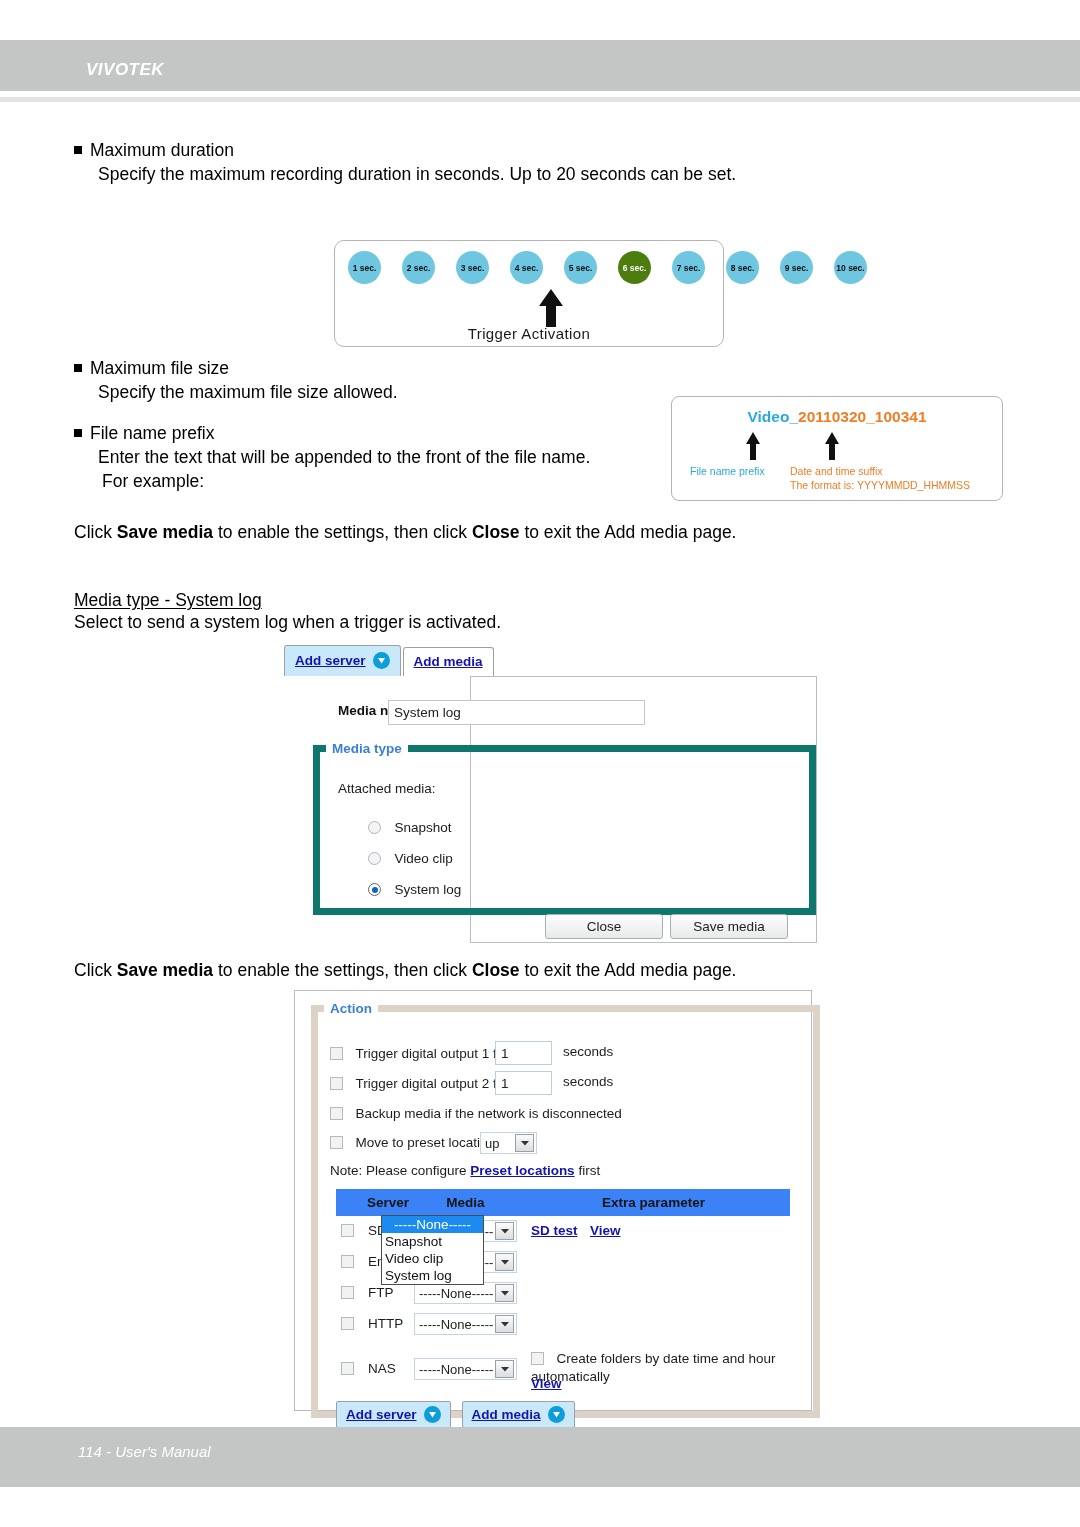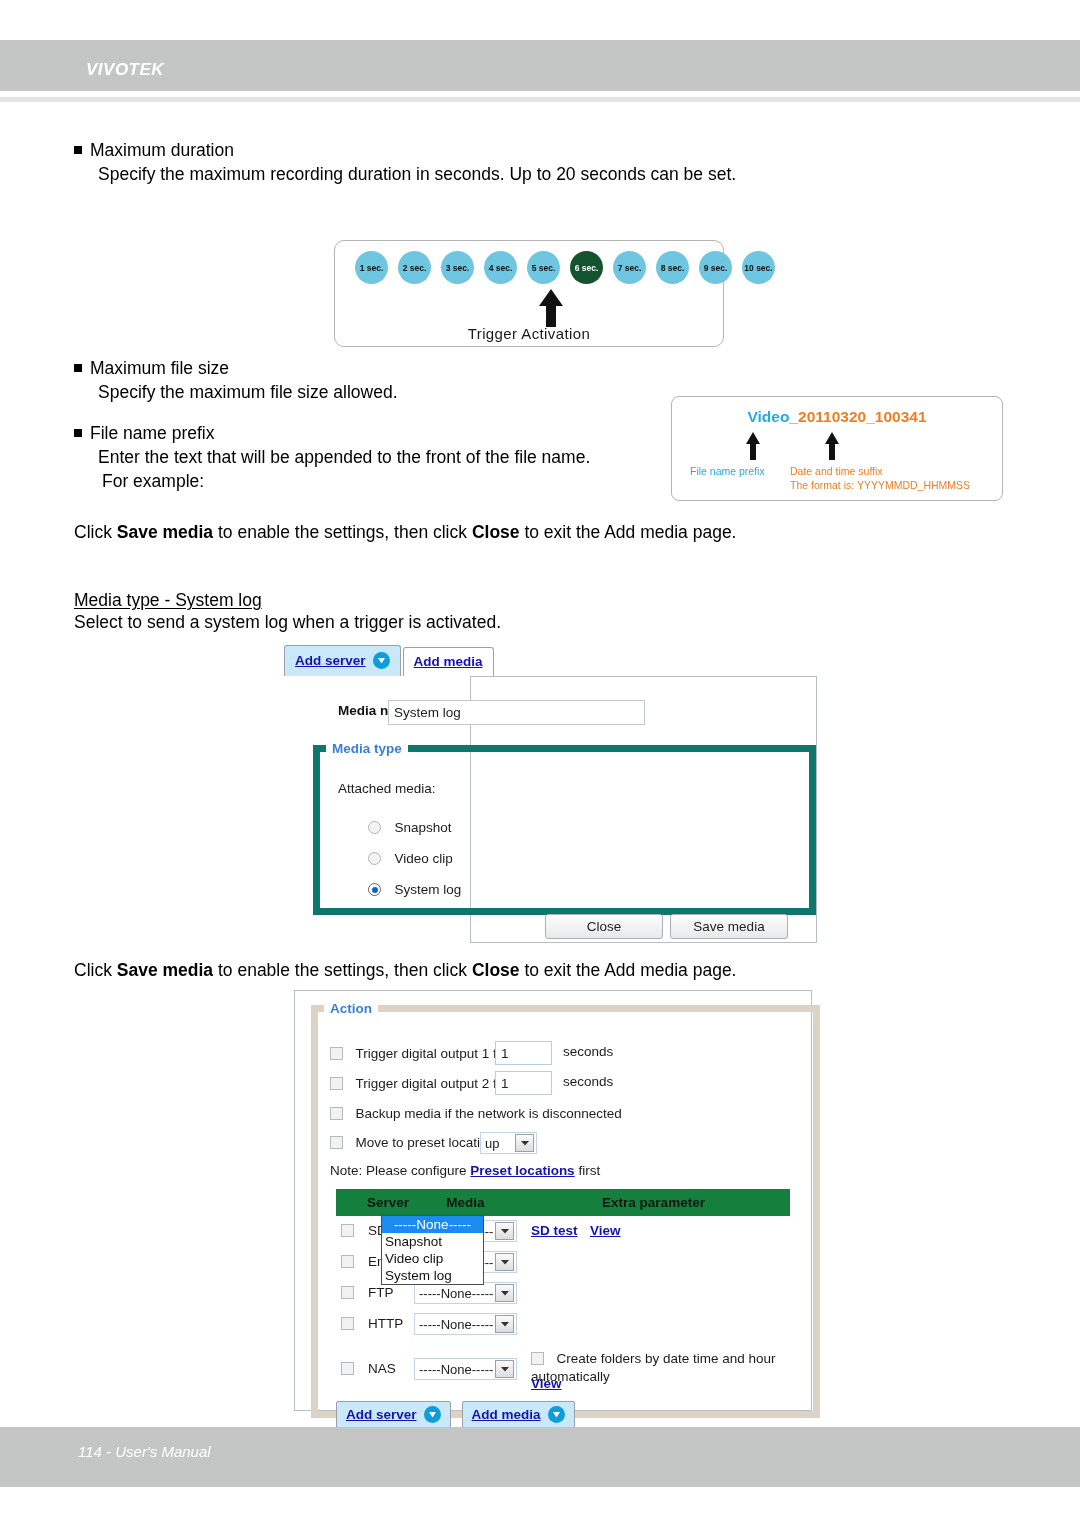--- a/index.html
+++ b/index.html
@@ -77,37 +77,37 @@
   .timeline-box {
     position: absolute;
     left: 334px; top: 240px;
     width: 388px; height: 105px;
     border: 1.5px solid #b4b4b4;
     border-radius: 10px;
     background: #fff;
   }
   .bubble-row {
     position: absolute;
-    left: 20px; top: 10px;
+    left: 13px; top: 10px;
     display: flex;
-    gap: 10px;
+    gap: 21px;
   }
   .bubble {
     width: 33px; height: 33px;
     border-radius: 50%;
     background: #6ec6e0;
     color: #111;
     font-size: 8.5px;
     font-weight: bold;
     display: flex;
     align-items: center;
     justify-content: center;
   }
   .bubble.active {
-    background: #14532d;
+    background: #4d7c0f;
     color: #ffffff;
     text-align: right;
   }
   .trigger-arrow {
     position: absolute;
     left: 203px; top: 48px;
     width: 26px; height: 38px;
   }
   .trigger-label {
     position: absolute;
@@ -273,21 +273,21 @@
     align-items: center;
     justify-content: center;
   }
   .link {
     color: #1313b0;
     text-decoration: underline;
     font-size: 13.5px;
     font-weight: bold;
   }
   .th {
-    background: #15803d;
+    background: #3b82f6;
     font-size: 13.5px;
     font-weight: bold;
     color: #151515;
     text-align: center;
     display: flex;
     align-items: center;
     justify-content: center;
     box-sizing: border-box;
   }
 

